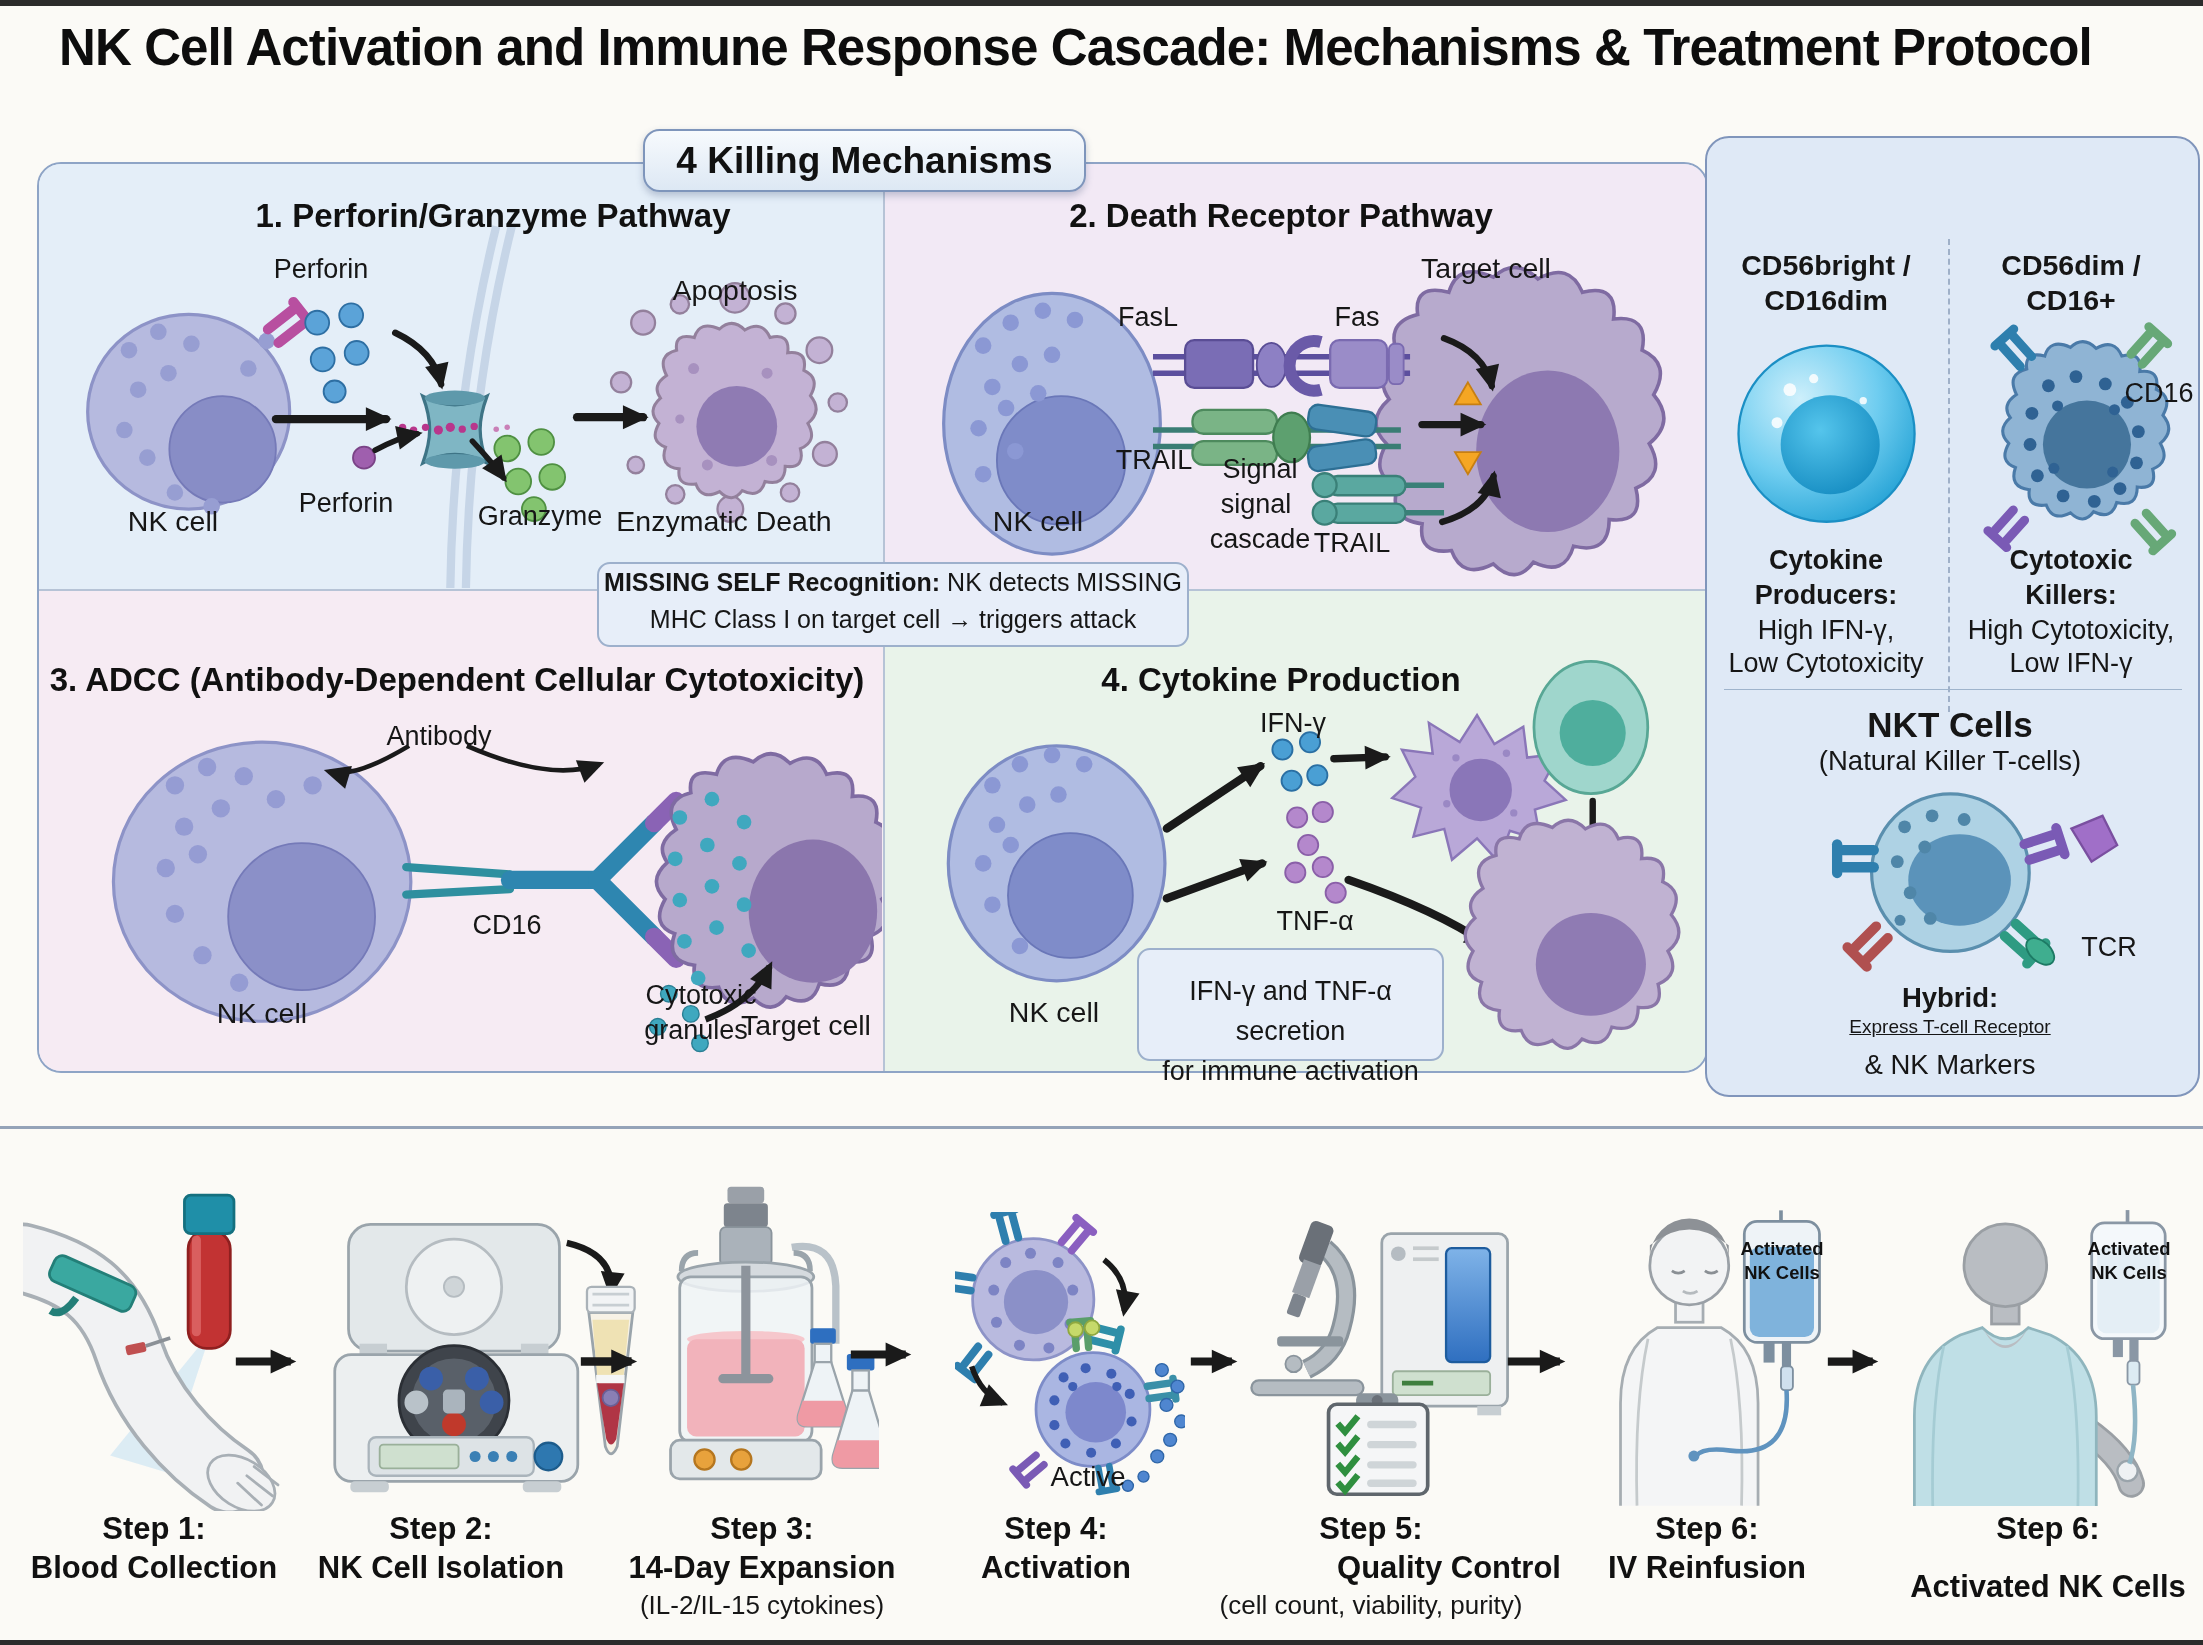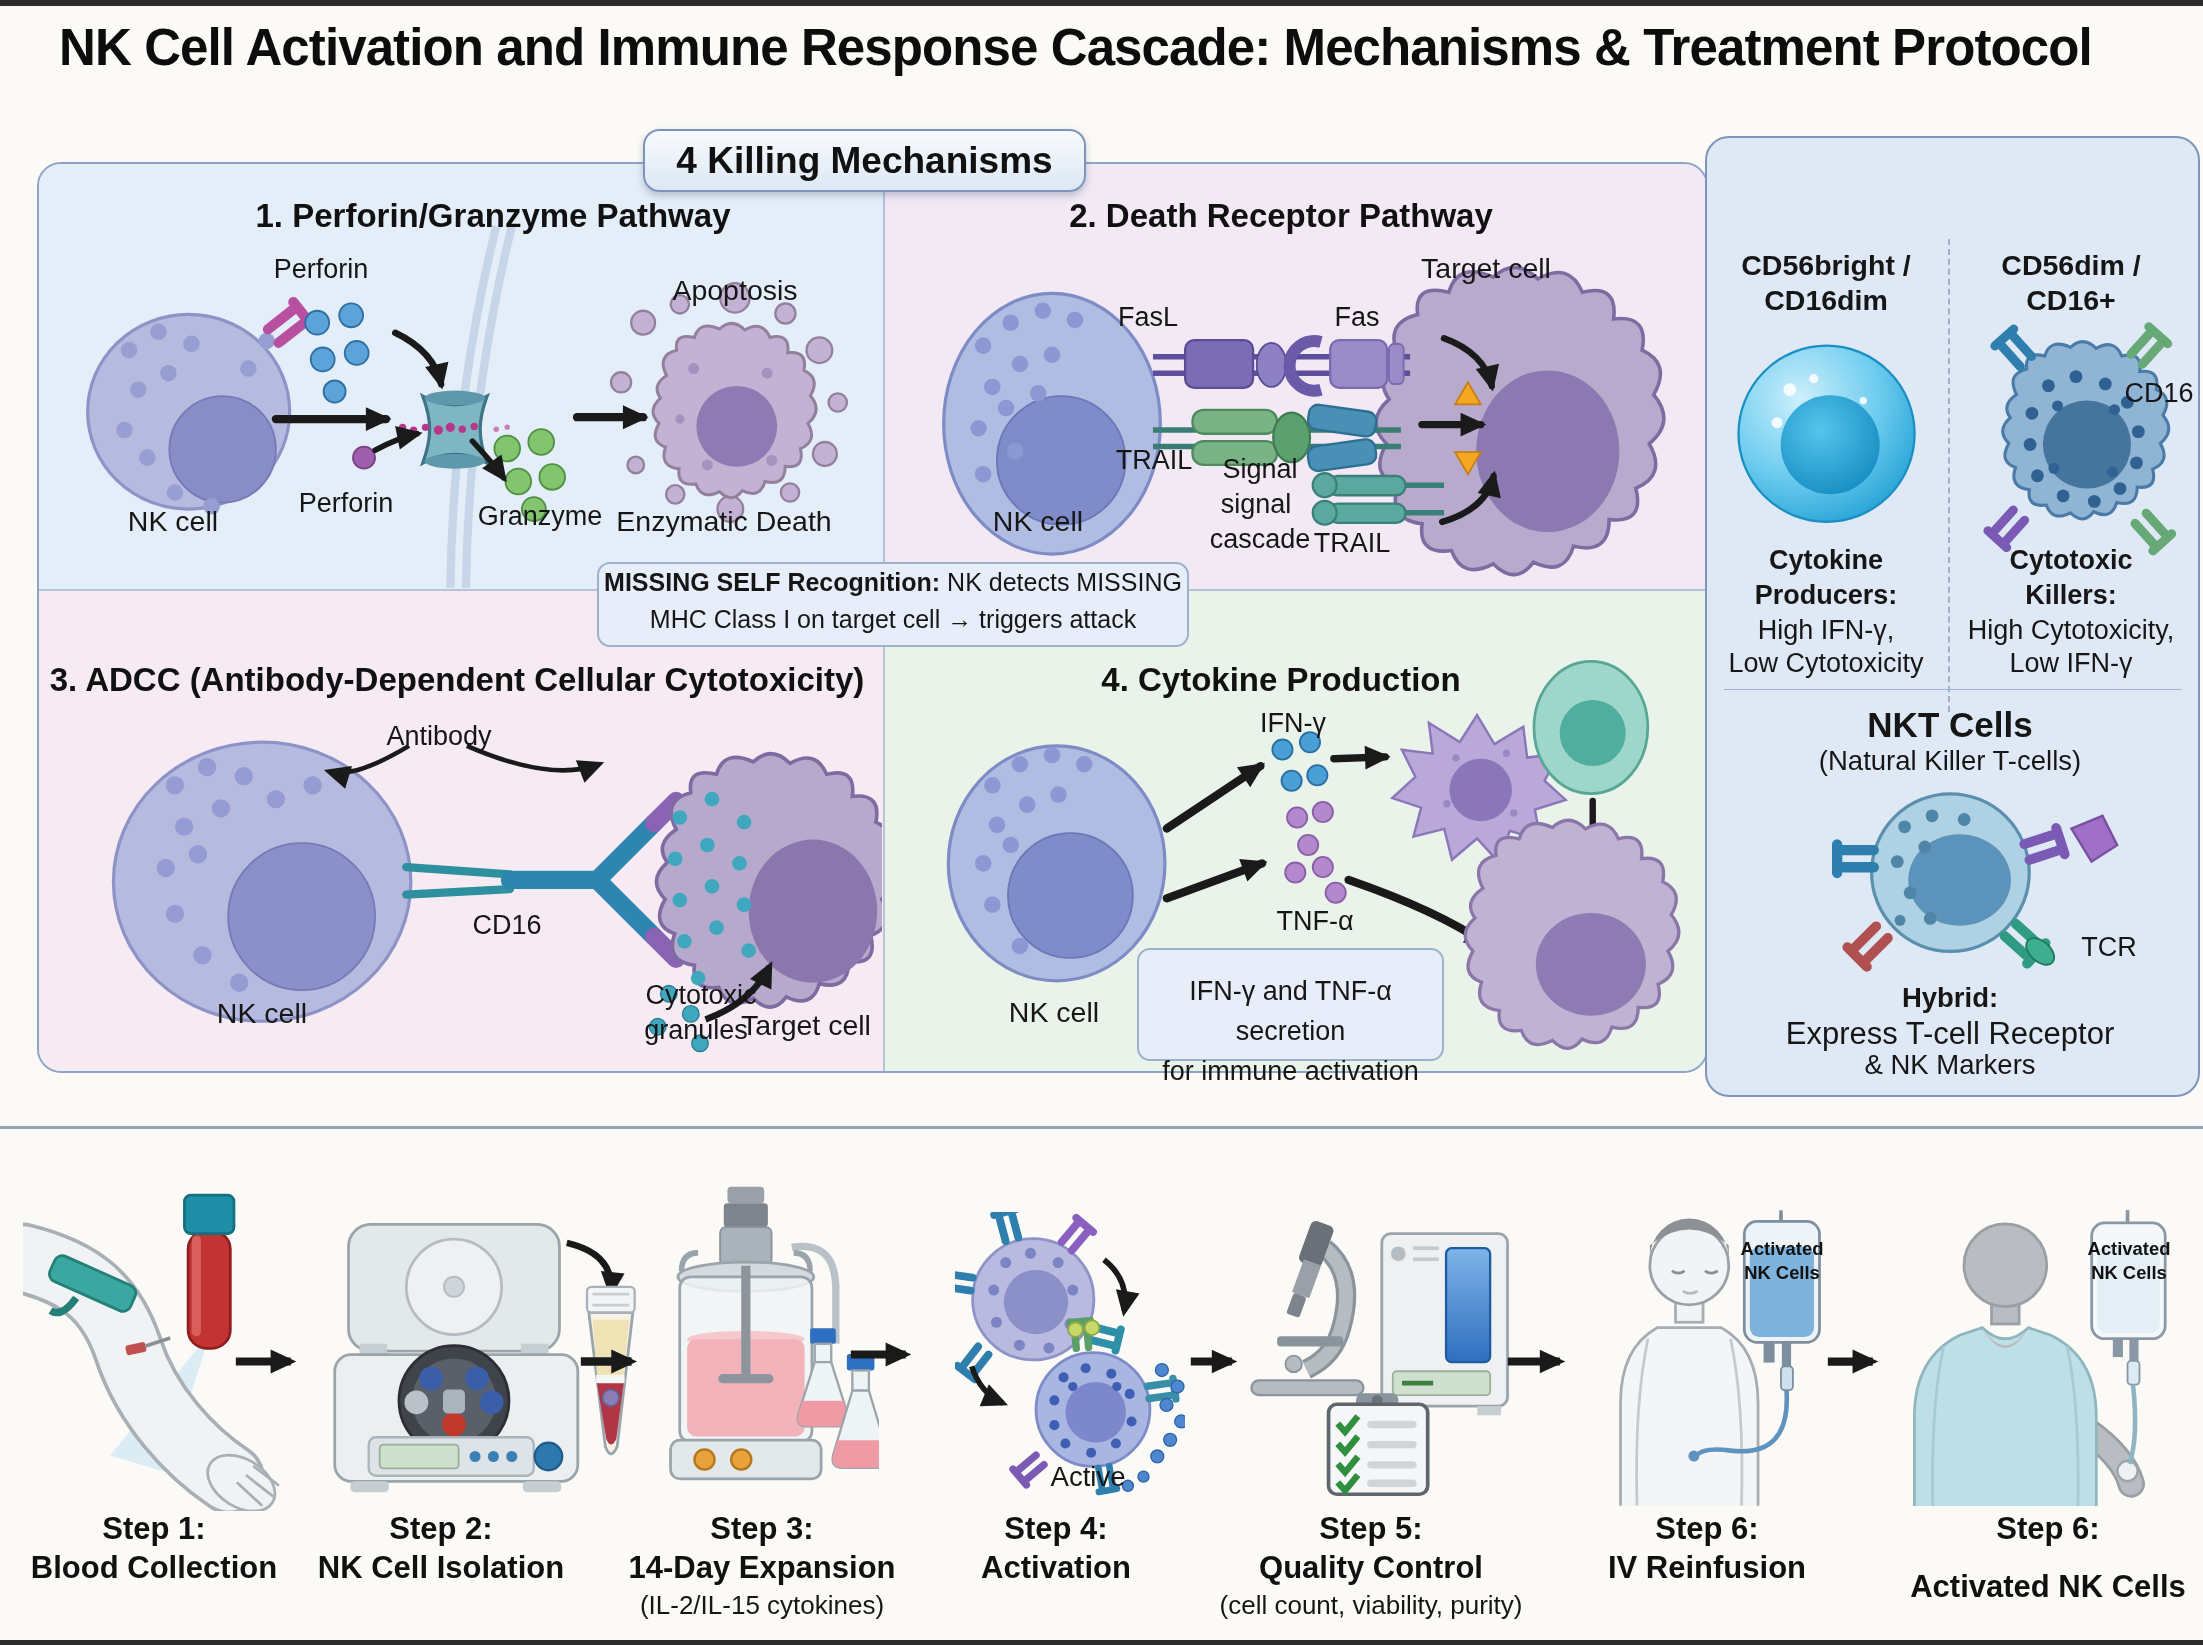--- a/index.html
+++ b/index.html
@@ -471,21 +471,21 @@
       <use href="#rcpt" transform="translate(112,86) rotate(180) scale(1.25)" color="#2e7fae"></use>
       <use href="#rcpt" transform="translate(268,78) rotate(-18) scale(1.2)" color="#7a5ab5"></use>
       <polygon points="322,52 356,38 372,70 344,88" fill="#a06fc8" stroke="#7a4fa0" stroke-width="2.5"></polygon>
       <use href="#rcpt" transform="translate(120,162) rotate(135) scale(1.2)" color="#b05050"></use>
       <use href="#rcpt" transform="translate(252,158) rotate(42) scale(1.2)" color="#2e9b82"></use>
       <ellipse cx="288" cy="186" rx="18" ry="11" transform="rotate(42 288 186)" fill="#3fae8f" stroke="#1d7a64" stroke-width="2"></ellipse>
     </svg>
     <div class="lbl" style="left:402px;top:795px;">TCR</div>
 
     <div class="lbl b" style="left:243px;top:845px;font-size:27.5px;">Hybrid:</div>
-    <div class="lbl" style="left:243px;top:879px;font-size:31px;">Express T-cell Receptor</div>
+    <div class="lbl" style="left:243px;top:879px;font-size:19px;text-decoration:underline;">Express T-cell Receptor</div>
     <div class="lbl" style="left:243px;top:912px;font-size:27.5px;">&amp; NK Markers</div>
   </div>
 
   <div class="hline" style="left:0;top:1126px;width:2204px;"></div>
 
   <svg class="ill" style="left:23px;top:1180px;" width="266" height="331" viewBox="0 0 290 360">
     <polygon points="205,165 95,300 155,318" fill="#cfe6f4" opacity=".7"></polygon>
     <path d="M0,85 C60,100 95,125 115,185 C135,245 180,295 225,325" fill="none" stroke="#a8afb5" stroke-width="78" stroke-linecap="round"></path>
     <path d="M0,85 C60,100 95,125 115,185 C135,245 180,295 225,325" fill="none" stroke="#f1f2f3" stroke-width="70" stroke-linecap="round"></path>
     <g transform="rotate(24 75 112)">
@@ -741,21 +741,21 @@
   <div class="steplbl" style="left:154px;top:1511px;">Step 1:</div>
   <div class="steplbl" style="left:154px;top:1550px;">Blood Collection</div>
   <div class="steplbl" style="left:441px;top:1511px;">Step 2:</div>
   <div class="steplbl" style="left:441px;top:1550px;">NK Cell Isolation</div>
   <div class="steplbl" style="left:762px;top:1511px;">Step 3:</div>
   <div class="steplbl" style="left:762px;top:1550px;">14-Day Expansion</div>
   <div class="stepsub" style="left:762px;top:1590px;">(IL-2/IL-15 cytokines)</div>
   <div class="steplbl" style="left:1056px;top:1511px;">Step 4:</div>
   <div class="steplbl" style="left:1056px;top:1550px;">Activation</div>
   <div class="steplbl" style="left:1371px;top:1511px;text-align:center;">Step 5:</div>
-  <div class="steplbl" style="left:1371px;top:1550px;text-align:center;">Quality Control</div>
+  <div class="steplbl" style="left:1449px;top:1550px;text-align:center;">Quality Control</div>
   <div class="stepsub" style="left:1371px;top:1590px;">(cell count, viability, purity)</div>
   <div class="steplbl" style="left:1707px;top:1511px;">Step 6:</div>
   <div class="steplbl" style="left:1707px;top:1550px;">IV Reinfusion</div>
   <div class="steplbl" style="left:2048px;top:1511px;">Step 6:</div>
   <div class="steplbl" style="left:2048px;top:1556px;margin-top:13px;">Activated NK Cells</div>
 
 </div>
 
 
 </body></html>

